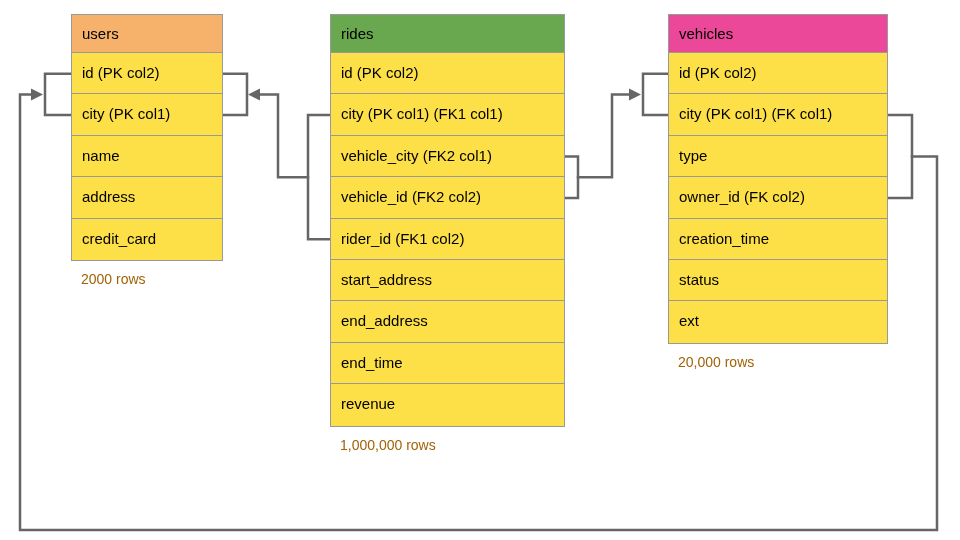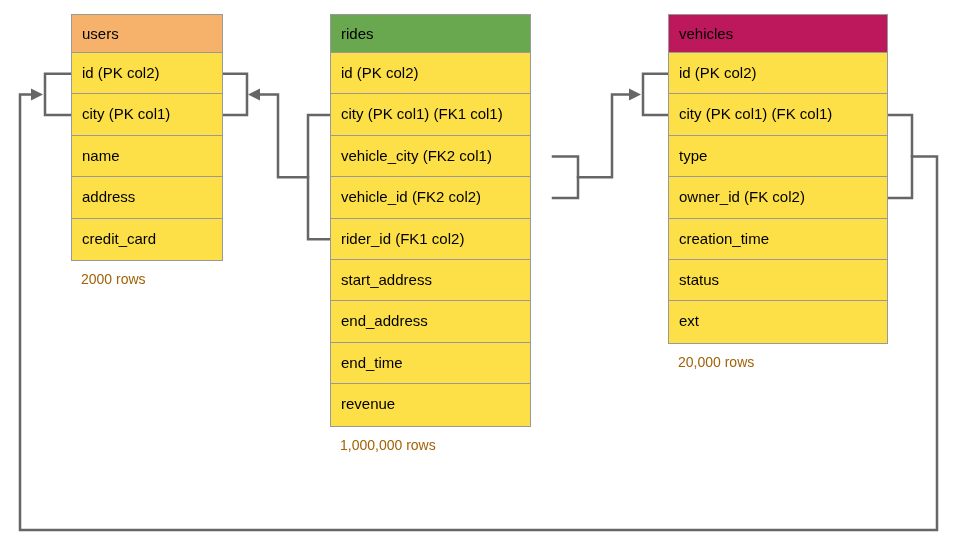--- a/index.html
+++ b/index.html
@@ -57,38 +57,38 @@
     <div class="tbody">
         <div class="col-row">id (PK col2)</div>
         <div class="col-row">city (PK col1)</div>
         <div class="col-row">name</div>
         <div class="col-row">address</div>
         <div class="col-row">credit_card</div>
       </div>
     <div class="rowcount">2000 rows</div>
   </div>
 
-  <div class="db-table" style="left:330px;top:14px;width:201px;">
+  <div class="db-table" style="left:330px;top:14px;width:235px;">
     <div class="thead" style="background: rgb(106, 168, 79);">rides</div>
     <div class="tbody">
         <div class="col-row">id (PK col2)</div>
         <div class="col-row">city (PK col1) (FK1 col1)</div>
         <div class="col-row">vehicle_city (FK2 col1)</div>
         <div class="col-row">vehicle_id (FK2 col2)</div>
         <div class="col-row">rider_id (FK1 col2)</div>
         <div class="col-row">start_address</div>
         <div class="col-row">end_address</div>
         <div class="col-row">end_time</div>
         <div class="col-row">revenue</div>
       </div>
     <div class="rowcount">1,000,000 rows</div>
   </div>
 
   <div class="db-table" style="left:668px;top:14px;width:220px;">
-    <div class="thead" style="background: #be185d;">vehicles</div>
+    <div class="thead" style="background: #ec4899;">vehicles</div>
     <div class="tbody">
         <div class="col-row">id (PK col2)</div>
         <div class="col-row">city (PK col1) (FK col1)</div>
         <div class="col-row">type</div>
         <div class="col-row">owner_id (FK col2)</div>
         <div class="col-row">creation_time</div>
         <div class="col-row">status</div>
         <div class="col-row">ext</div>
       </div>
     <div class="rowcount">20,000 rows</div>

